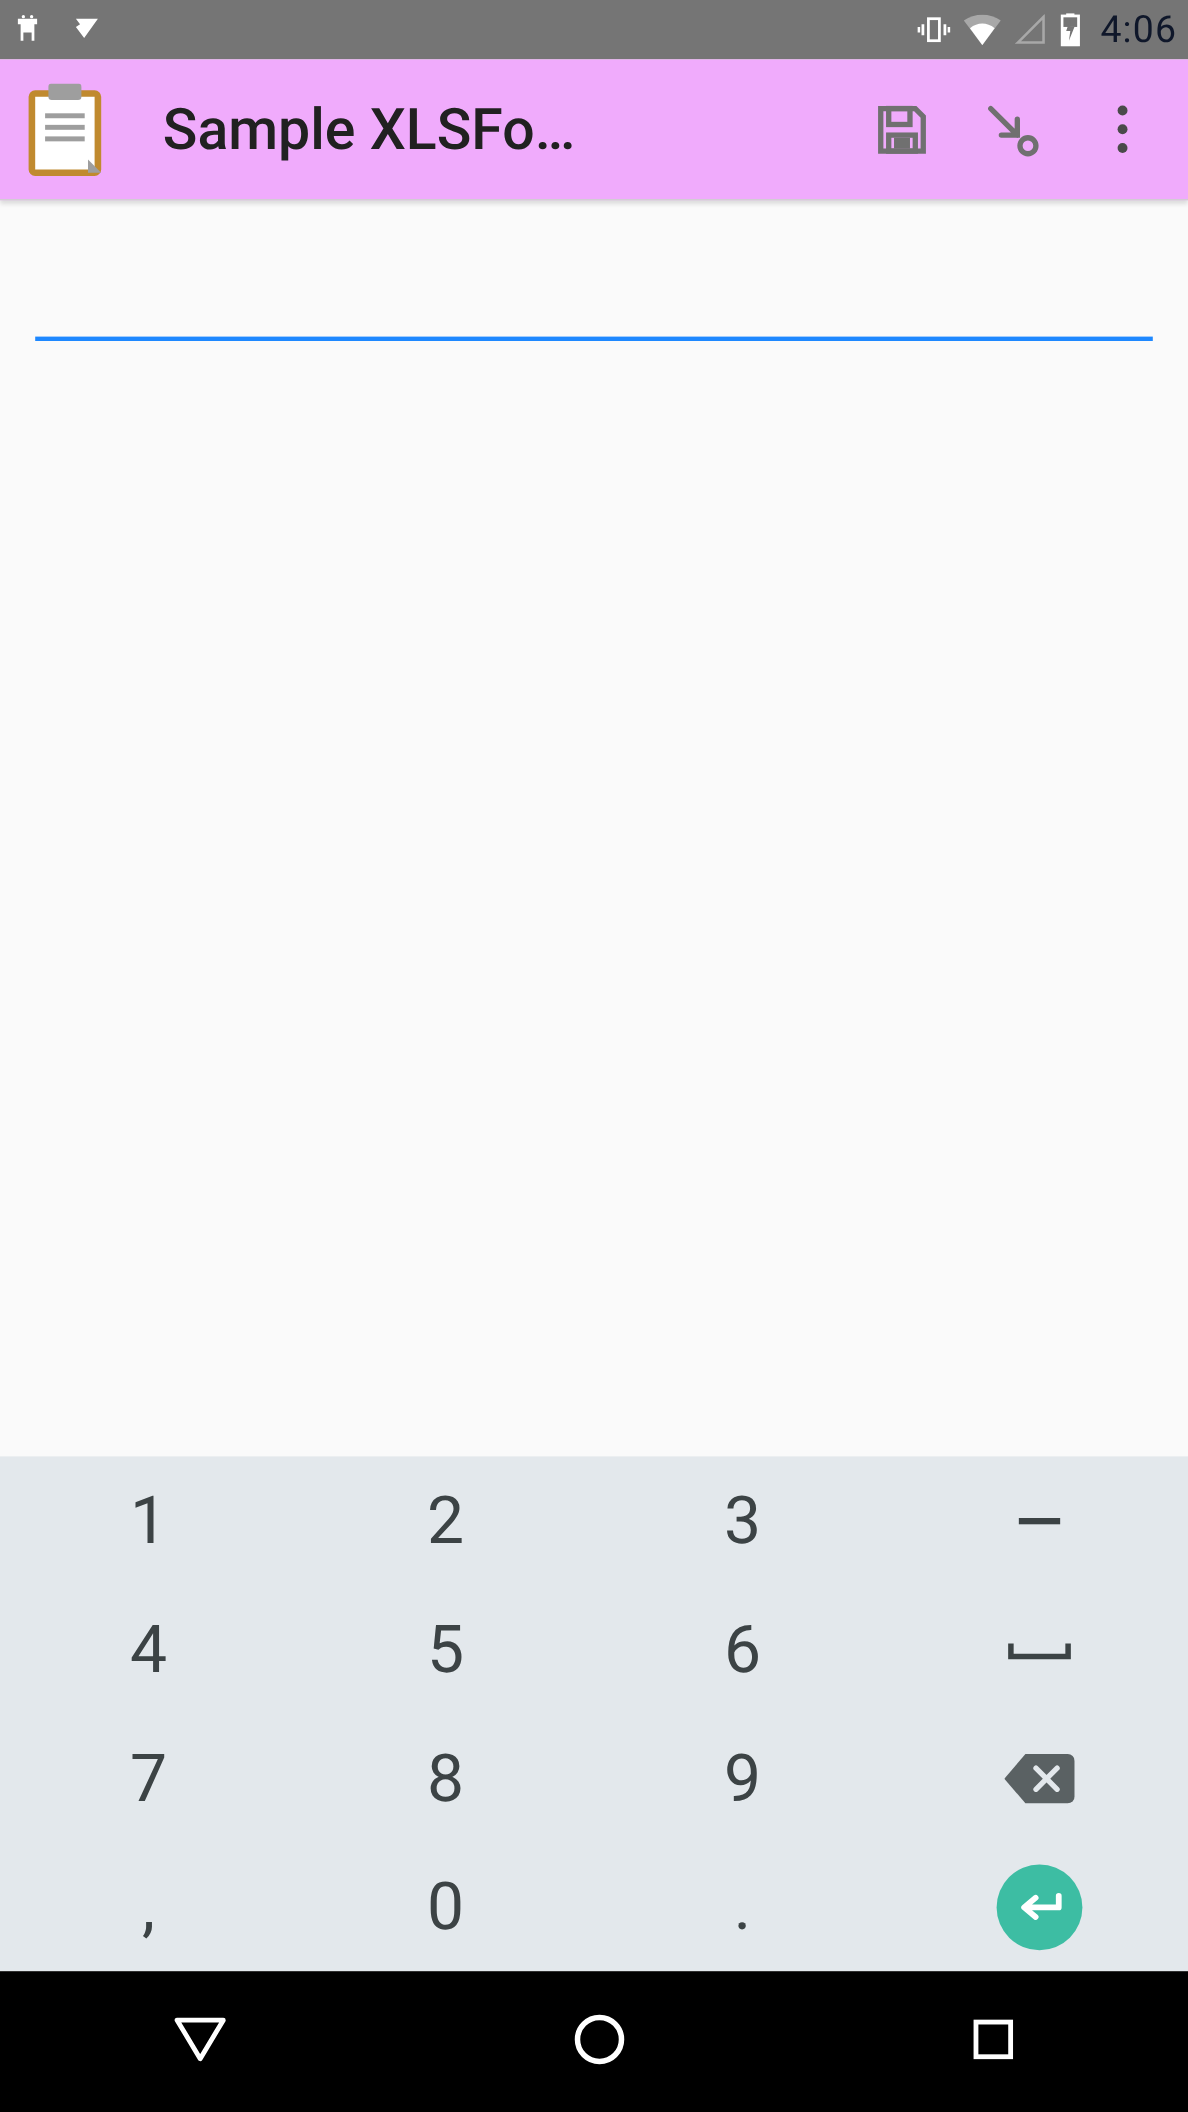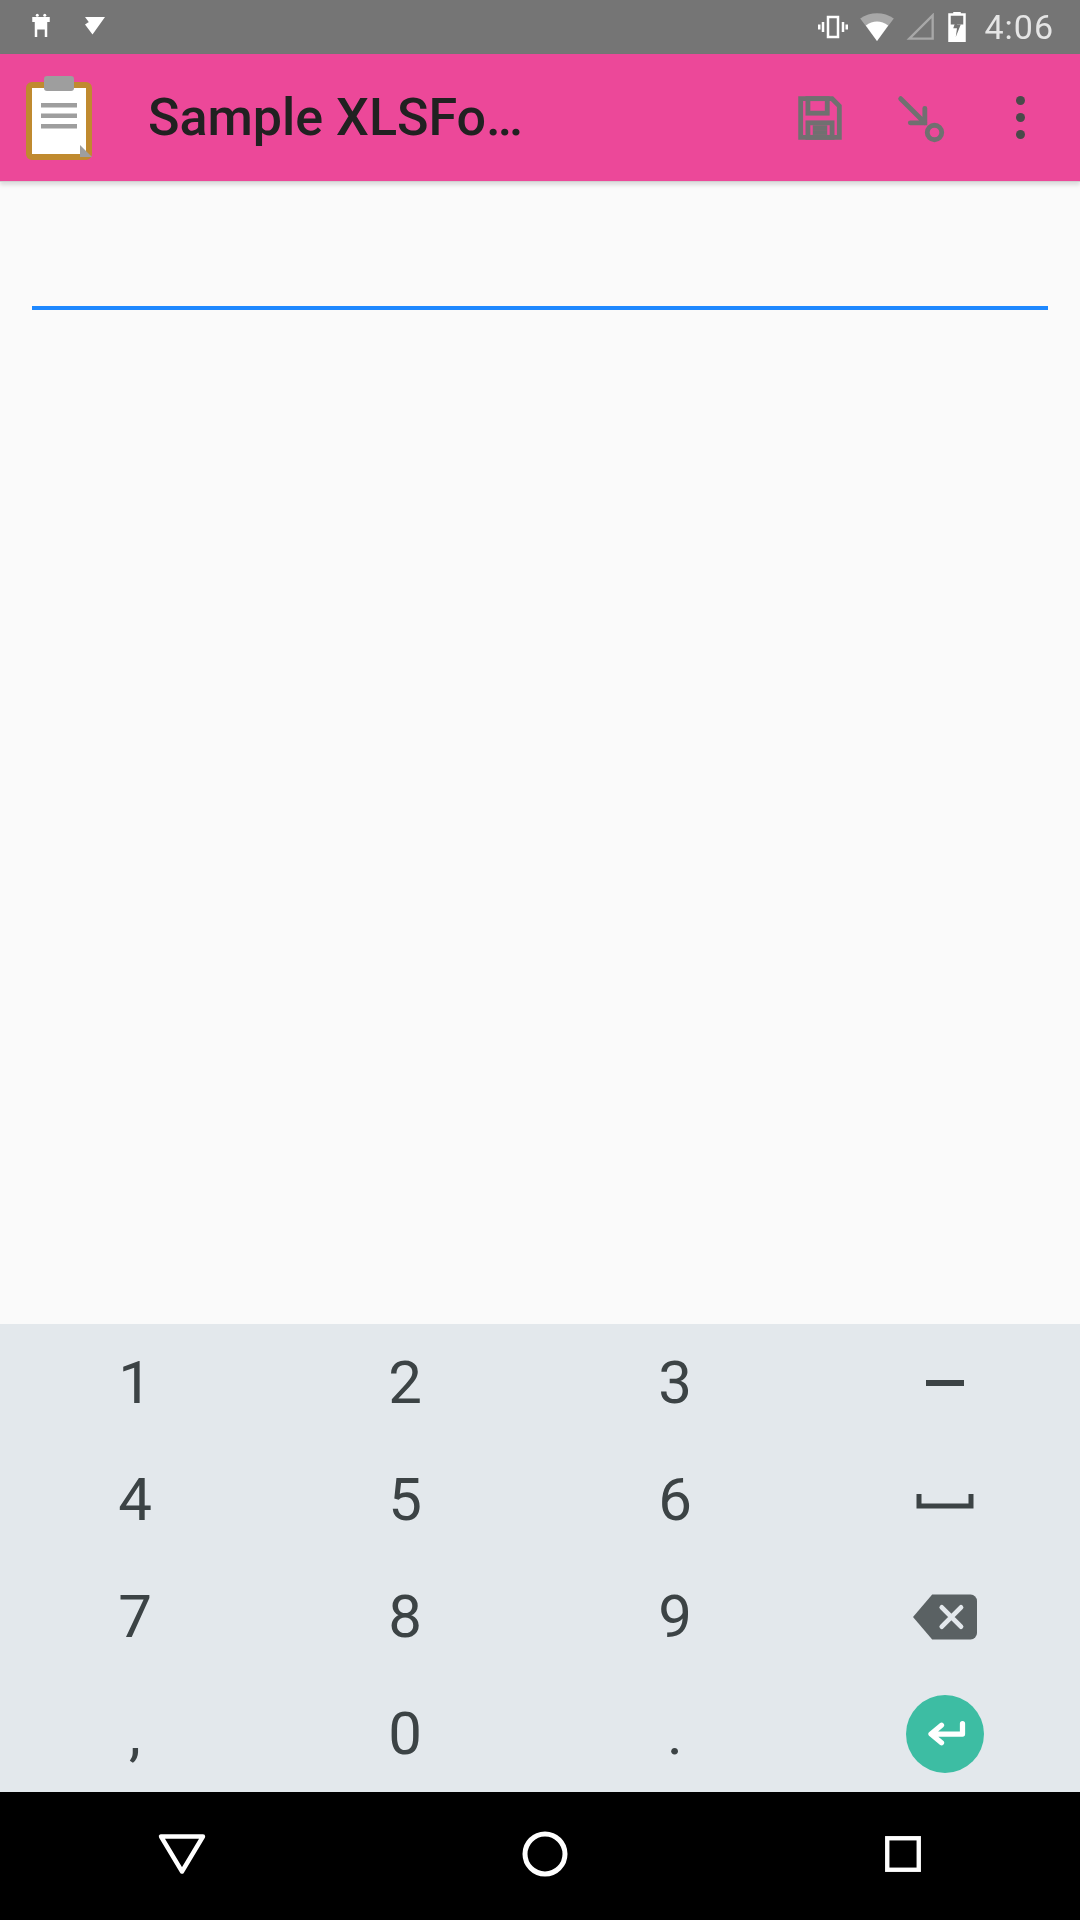--- a/index.html
+++ b/index.html
@@ -15,33 +15,33 @@
       overflow: hidden;
       background: #fafafa;
     }
 
     
     .statusbar {
       height: 54px;
       background: #757575;
       display: flex;
       align-items: center;
-      color: #e5e5e5;
-      padding: 0 26px;
+      color: #0f172a;
+      padding: 0 10px;
       font-size: 34px;
     }
     .statusbar .left { display: flex; gap: 24px; align-items: center; }
     .statusbar .right { margin-left: auto; display: flex; gap: 12px; align-items: center; }
     .statusbar svg { display: block; }
     .clock { font-weight: 400; letter-spacing: 1px; margin-left: 6px; }
 
     
     .appbar {
       height: 128px;
-      background: #ec4899;
+      background: #f0abfc;
       border-bottom: 1px solid #d0d0d0;
       box-shadow: 0 3px 4px rgba(0,0,0,.12);
       display: flex;
       align-items: center;
       padding: 0 24px 0 16px;
       gap: 28px;
     }
     .app-title {
       font-size: 52px;
       color: #212121;

